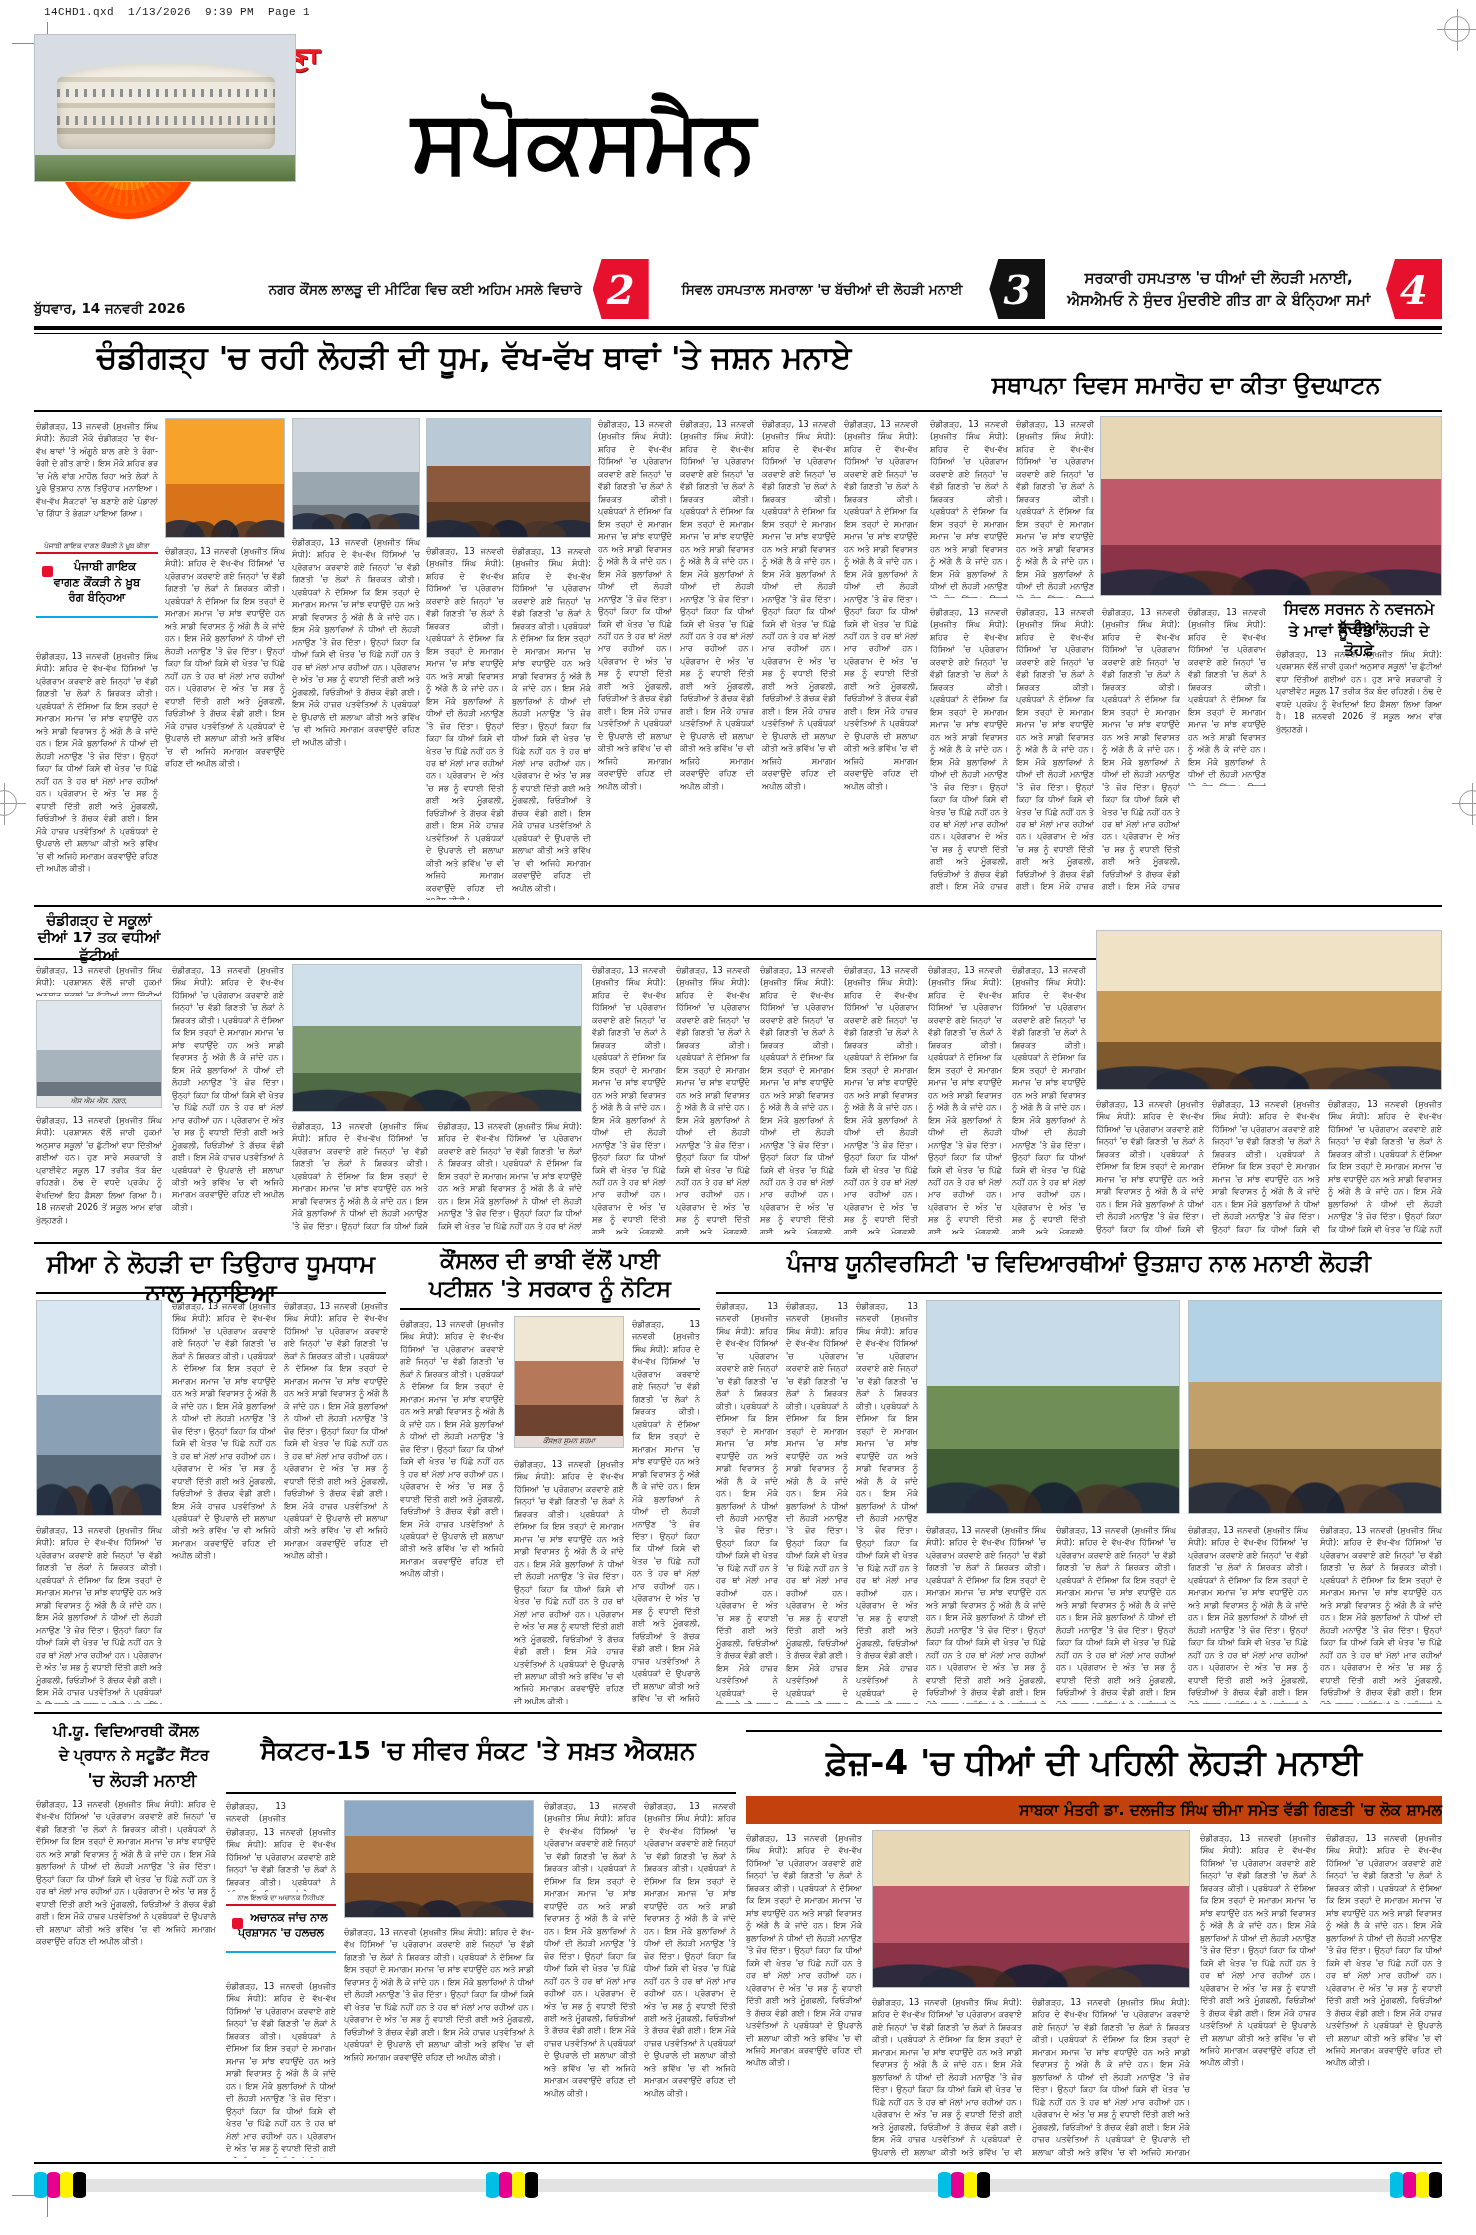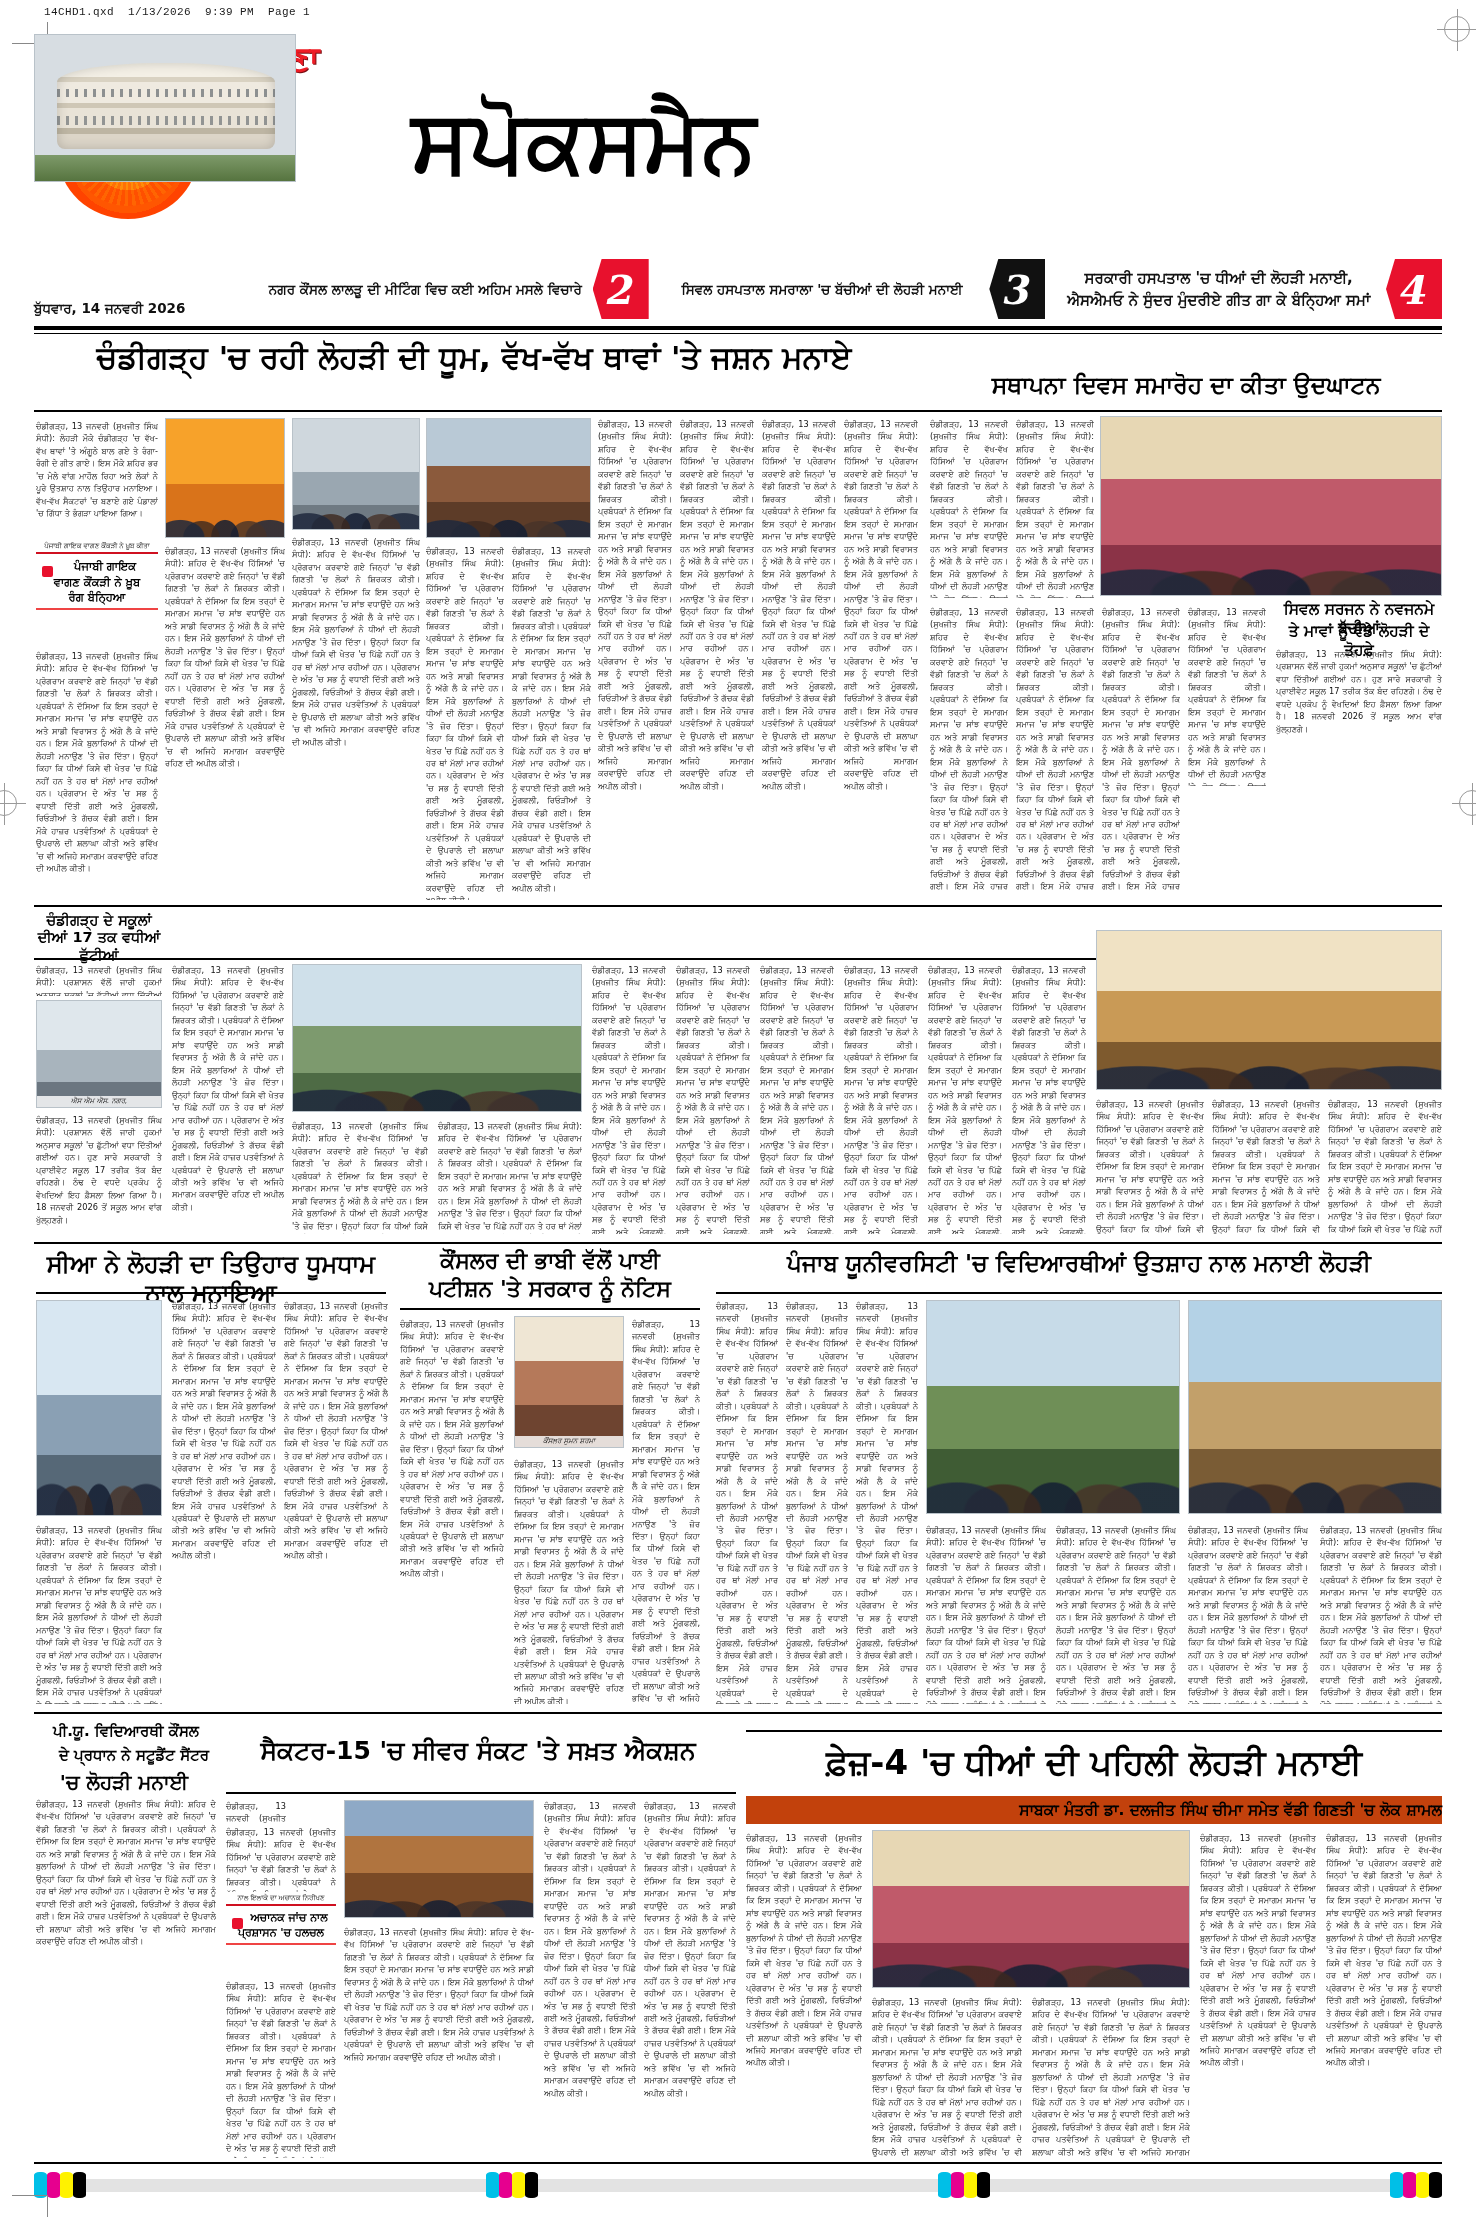--- a/index.html
+++ b/index.html
@@ -181,22 +181,22 @@
       radial-gradient(ellipse at 88% 100%, rgba(30,40,60,.85) 0 16%, rgba(0,0,0,0) 17%);
   }
   .photo-cap {
     position: absolute; left:0; right:0; bottom:0;
     background: rgba(255,255,255,.82);
     font-family:"DejaVu Sans", sans-serif;
     font-size: 7px; color:#111; text-align:center; padding:1px 2px; line-height:1.25;
   }
 
   .redlabel {
-    border-top: 2px solid #cf1020; border-bottom: 2px solid #ef4444;
-    padding: 5px 4px 2px 4px; margin: 4px 0 5px 0;
+    border-top: 2px solid #cf1020; border-bottom: 2px solid #0ea5e9;
+    padding: 5px 4px 10px 4px; margin: 4px 0 5px 0;
     position: relative;
   }
   .redlabel .tiny {
     position:absolute; top:-12px; left:0; right:0;
     font-size:7px; text-align:center; color:#111; line-height:1.2;
   }
   .redlabel .txt {
     font-family:"DejaVu Sans", sans-serif; font-weight:bold;
     font-size: 14px; text-align:center; line-height:1.35; color:#000;
     padding-left: 16px;
@@ -393,21 +393,21 @@
   </div>
   <div class="body-col" style="position:absolute;left:926px;top:1524px;width:120px;height:180px">ਚੰਡੀਗੜ੍ਹ, 13 ਜਨਵਰੀ (ਸੁਖਜੀਤ ਸਿੰਘ ਸੰਧੀ): ਸ਼ਹਿਰ ਦੇ ਵੱਖ-ਵੱਖ ਹਿੱਸਿਆਂ 'ਚ ਪ੍ਰੋਗਰਾਮ ਕਰਵਾਏ ਗਏ ਜਿਨ੍ਹਾਂ 'ਚ ਵੱਡੀ ਗਿਣਤੀ 'ਚ ਲੋਕਾਂ ਨੇ ਸ਼ਿਰਕਤ ਕੀਤੀ। ਪ੍ਰਬੰਧਕਾਂ ਨੇ ਦੱਸਿਆ ਕਿ ਇਸ ਤਰ੍ਹਾਂ ਦੇ ਸਮਾਗਮ ਸਮਾਜ 'ਚ ਸਾਂਝ ਵਧਾਉਂਦੇ ਹਨ ਅਤੇ ਸਾਡੀ ਵਿਰਾਸਤ ਨੂੰ ਅੱਗੇ ਲੈ ਕੇ ਜਾਂਦੇ ਹਨ। ਇਸ ਮੌਕੇ ਬੁਲਾਰਿਆਂ ਨੇ ਧੀਆਂ ਦੀ ਲੋਹੜੀ ਮਨਾਉਣ 'ਤੇ ਜ਼ੋਰ ਦਿੱਤਾ। ਉਨ੍ਹਾਂ ਕਿਹਾ ਕਿ ਧੀਆਂ ਕਿਸੇ ਵੀ ਖੇਤਰ 'ਚ ਪਿੱਛੇ ਨਹੀਂ ਹਨ ਤੇ ਹਰ ਥਾਂ ਮੱਲਾਂ ਮਾਰ ਰਹੀਆਂ ਹਨ। ਪ੍ਰੋਗਰਾਮ ਦੇ ਅੰਤ 'ਚ ਸਭ ਨੂੰ ਵਧਾਈ ਦਿੱਤੀ ਗਈ ਅਤੇ ਮੂੰਗਫਲੀ, ਰਿਓੜੀਆਂ ਤੇ ਗੱਚਕ ਵੰਡੀ ਗਈ। ਇਸ ਮੌਕੇ ਹਾਜ਼ਰ ਪਤਵੰਤਿਆਂ ਨੇ ਪ੍ਰਬੰਧਕਾਂ ਦੇ ਉਪਰਾਲੇ ਦੀ ਸ਼ਲਾਘਾ ਕੀਤੀ ਅਤੇ ਭਵਿੱਖ 'ਚ ਵੀ ਅਜਿਹੇ ਸਮਾਗਮ ਕਰਵਾਉਂਦੇ ਰਹਿਣ ਦੀ ਅਪੀਲ ਕੀਤੀ।</div>
   <div class="body-col" style="position:absolute;left:1056px;top:1524px;width:120px;height:180px">ਚੰਡੀਗੜ੍ਹ, 13 ਜਨਵਰੀ (ਸੁਖਜੀਤ ਸਿੰਘ ਸੰਧੀ): ਸ਼ਹਿਰ ਦੇ ਵੱਖ-ਵੱਖ ਹਿੱਸਿਆਂ 'ਚ ਪ੍ਰੋਗਰਾਮ ਕਰਵਾਏ ਗਏ ਜਿਨ੍ਹਾਂ 'ਚ ਵੱਡੀ ਗਿਣਤੀ 'ਚ ਲੋਕਾਂ ਨੇ ਸ਼ਿਰਕਤ ਕੀਤੀ। ਪ੍ਰਬੰਧਕਾਂ ਨੇ ਦੱਸਿਆ ਕਿ ਇਸ ਤਰ੍ਹਾਂ ਦੇ ਸਮਾਗਮ ਸਮਾਜ 'ਚ ਸਾਂਝ ਵਧਾਉਂਦੇ ਹਨ ਅਤੇ ਸਾਡੀ ਵਿਰਾਸਤ ਨੂੰ ਅੱਗੇ ਲੈ ਕੇ ਜਾਂਦੇ ਹਨ। ਇਸ ਮੌਕੇ ਬੁਲਾਰਿਆਂ ਨੇ ਧੀਆਂ ਦੀ ਲੋਹੜੀ ਮਨਾਉਣ 'ਤੇ ਜ਼ੋਰ ਦਿੱਤਾ। ਉਨ੍ਹਾਂ ਕਿਹਾ ਕਿ ਧੀਆਂ ਕਿਸੇ ਵੀ ਖੇਤਰ 'ਚ ਪਿੱਛੇ ਨਹੀਂ ਹਨ ਤੇ ਹਰ ਥਾਂ ਮੱਲਾਂ ਮਾਰ ਰਹੀਆਂ ਹਨ। ਪ੍ਰੋਗਰਾਮ ਦੇ ਅੰਤ 'ਚ ਸਭ ਨੂੰ ਵਧਾਈ ਦਿੱਤੀ ਗਈ ਅਤੇ ਮੂੰਗਫਲੀ, ਰਿਓੜੀਆਂ ਤੇ ਗੱਚਕ ਵੰਡੀ ਗਈ। ਇਸ ਮੌਕੇ ਹਾਜ਼ਰ ਪਤਵੰਤਿਆਂ ਨੇ ਪ੍ਰਬੰਧਕਾਂ ਦੇ ਉਪਰਾਲੇ ਦੀ ਸ਼ਲਾਘਾ ਕੀਤੀ ਅਤੇ ਭਵਿੱਖ 'ਚ ਵੀ ਅਜਿਹੇ ਸਮਾਗਮ ਕਰਵਾਉਂਦੇ ਰਹਿਣ ਦੀ ਅਪੀਲ ਕੀਤੀ।</div>
   <div class="body-col" style="position:absolute;left:1188px;top:1524px;width:120px;height:180px">ਚੰਡੀਗੜ੍ਹ, 13 ਜਨਵਰੀ (ਸੁਖਜੀਤ ਸਿੰਘ ਸੰਧੀ): ਸ਼ਹਿਰ ਦੇ ਵੱਖ-ਵੱਖ ਹਿੱਸਿਆਂ 'ਚ ਪ੍ਰੋਗਰਾਮ ਕਰਵਾਏ ਗਏ ਜਿਨ੍ਹਾਂ 'ਚ ਵੱਡੀ ਗਿਣਤੀ 'ਚ ਲੋਕਾਂ ਨੇ ਸ਼ਿਰਕਤ ਕੀਤੀ। ਪ੍ਰਬੰਧਕਾਂ ਨੇ ਦੱਸਿਆ ਕਿ ਇਸ ਤਰ੍ਹਾਂ ਦੇ ਸਮਾਗਮ ਸਮਾਜ 'ਚ ਸਾਂਝ ਵਧਾਉਂਦੇ ਹਨ ਅਤੇ ਸਾਡੀ ਵਿਰਾਸਤ ਨੂੰ ਅੱਗੇ ਲੈ ਕੇ ਜਾਂਦੇ ਹਨ। ਇਸ ਮੌਕੇ ਬੁਲਾਰਿਆਂ ਨੇ ਧੀਆਂ ਦੀ ਲੋਹੜੀ ਮਨਾਉਣ 'ਤੇ ਜ਼ੋਰ ਦਿੱਤਾ। ਉਨ੍ਹਾਂ ਕਿਹਾ ਕਿ ਧੀਆਂ ਕਿਸੇ ਵੀ ਖੇਤਰ 'ਚ ਪਿੱਛੇ ਨਹੀਂ ਹਨ ਤੇ ਹਰ ਥਾਂ ਮੱਲਾਂ ਮਾਰ ਰਹੀਆਂ ਹਨ। ਪ੍ਰੋਗਰਾਮ ਦੇ ਅੰਤ 'ਚ ਸਭ ਨੂੰ ਵਧਾਈ ਦਿੱਤੀ ਗਈ ਅਤੇ ਮੂੰਗਫਲੀ, ਰਿਓੜੀਆਂ ਤੇ ਗੱਚਕ ਵੰਡੀ ਗਈ। ਇਸ ਮੌਕੇ ਹਾਜ਼ਰ ਪਤਵੰਤਿਆਂ ਨੇ ਪ੍ਰਬੰਧਕਾਂ ਦੇ ਉਪਰਾਲੇ ਦੀ ਸ਼ਲਾਘਾ ਕੀਤੀ ਅਤੇ ਭਵਿੱਖ 'ਚ ਵੀ ਅਜਿਹੇ ਸਮਾਗਮ ਕਰਵਾਉਂਦੇ ਰਹਿਣ ਦੀ ਅਪੀਲ ਕੀਤੀ।</div>
   <div class="body-col" style="position:absolute;left:1320px;top:1524px;width:122px;height:180px">ਚੰਡੀਗੜ੍ਹ, 13 ਜਨਵਰੀ (ਸੁਖਜੀਤ ਸਿੰਘ ਸੰਧੀ): ਸ਼ਹਿਰ ਦੇ ਵੱਖ-ਵੱਖ ਹਿੱਸਿਆਂ 'ਚ ਪ੍ਰੋਗਰਾਮ ਕਰਵਾਏ ਗਏ ਜਿਨ੍ਹਾਂ 'ਚ ਵੱਡੀ ਗਿਣਤੀ 'ਚ ਲੋਕਾਂ ਨੇ ਸ਼ਿਰਕਤ ਕੀਤੀ। ਪ੍ਰਬੰਧਕਾਂ ਨੇ ਦੱਸਿਆ ਕਿ ਇਸ ਤਰ੍ਹਾਂ ਦੇ ਸਮਾਗਮ ਸਮਾਜ 'ਚ ਸਾਂਝ ਵਧਾਉਂਦੇ ਹਨ ਅਤੇ ਸਾਡੀ ਵਿਰਾਸਤ ਨੂੰ ਅੱਗੇ ਲੈ ਕੇ ਜਾਂਦੇ ਹਨ। ਇਸ ਮੌਕੇ ਬੁਲਾਰਿਆਂ ਨੇ ਧੀਆਂ ਦੀ ਲੋਹੜੀ ਮਨਾਉਣ 'ਤੇ ਜ਼ੋਰ ਦਿੱਤਾ। ਉਨ੍ਹਾਂ ਕਿਹਾ ਕਿ ਧੀਆਂ ਕਿਸੇ ਵੀ ਖੇਤਰ 'ਚ ਪਿੱਛੇ ਨਹੀਂ ਹਨ ਤੇ ਹਰ ਥਾਂ ਮੱਲਾਂ ਮਾਰ ਰਹੀਆਂ ਹਨ। ਪ੍ਰੋਗਰਾਮ ਦੇ ਅੰਤ 'ਚ ਸਭ ਨੂੰ ਵਧਾਈ ਦਿੱਤੀ ਗਈ ਅਤੇ ਮੂੰਗਫਲੀ, ਰਿਓੜੀਆਂ ਤੇ ਗੱਚਕ ਵੰਡੀ ਗਈ। ਇਸ ਮੌਕੇ ਹਾਜ਼ਰ ਪਤਵੰਤਿਆਂ ਨੇ ਪ੍ਰਬੰਧਕਾਂ ਦੇ ਉਪਰਾਲੇ ਦੀ ਸ਼ਲਾਘਾ ਕੀਤੀ ਅਤੇ ਭਵਿੱਖ 'ਚ ਵੀ ਅਜਿਹੇ ਸਮਾਗਮ ਕਰਵਾਉਂਦੇ ਰਹਿਣ ਦੀ ਅਪੀਲ ਕੀਤੀ।</div>
 
   <div class="rule-thick" style="top:1712px;height:2px"></div>
 
   <div class="sub-hl" style="position:absolute;left:36px;top:1722px;width:180px;font-size:15px">ਪੀ.ਯੂ. ਵਿਦਿਆਰਥੀ ਕੌਂਸਲ</div>
   <div class="sub-hl" style="position:absolute;left:44px;top:1746px;width:180px;font-size:15px">ਦੇ ਪ੍ਰਧਾਨ ਨੇ ਸਟੂਡੈਂਟ ਸੈਂਟਰ</div>
-  <div class="sub-hl" style="position:absolute;left:34px;top:1770px;width:180px;font-size:20px">'ਚ ਲੋਹੜੀ ਮਨਾਈ</div>
+  <div class="sub-hl" style="position:absolute;left:52px;top:1770px;width:180px;font-size:17px">'ਚ ਲੋਹੜੀ ਮਨਾਈ</div>
 
   <div class="sub-hl" style="position:absolute;left:223px;top:1736px;width:510px;font-size:25px">ਸੈਕਟਰ-15 'ਚ ਸੀਵਰ ਸੰਕਟ 'ਤੇ ਸਖ਼ਤ ਐਕਸ਼ਨ</div>
 
   <div class="sub-hl" style="position:absolute;left:746px;top:1742px;width:696px;font-size:34px">ਫ਼ੇਜ਼-4 'ਚ ਧੀਆਂ ਦੀ ਪਹਿਲੀ ਲੋਹੜੀ ਮਨਾਈ</div>
   <div style="position:absolute;left:746px;top:1796px;width:696px;background:#c2410c;padding:5px 0;text-align:right;font-family:'DejaVu Sans',sans-serif;font-weight:bold;font-size:15.5px;color:#000">ਸਾਬਕਾ ਮੰਤਰੀ ਡਾ. ਦਲਜੀਤ ਸਿੰਘ ਚੀਮਾ ਸਮੇਤ ਵੱਡੀ ਗਿਣਤੀ 'ਚ ਲੋਕ ਸ਼ਾਮਲ</div>
 
   <div class="rule-thick" style="top:1792px;height:2px;width:510px;left:226px"></div>
   <div class="rule-thick" style="top:1730px;height:2px;width:696px;left:746px"></div>
 
   <div class="body-col" style="position:absolute;left:36px;top:1798px;width:180px;height:360px">ਚੰਡੀਗੜ੍ਹ, 13 ਜਨਵਰੀ (ਸੁਖਜੀਤ ਸਿੰਘ ਸੰਧੀ): ਸ਼ਹਿਰ ਦੇ ਵੱਖ-ਵੱਖ ਹਿੱਸਿਆਂ 'ਚ ਪ੍ਰੋਗਰਾਮ ਕਰਵਾਏ ਗਏ ਜਿਨ੍ਹਾਂ 'ਚ ਵੱਡੀ ਗਿਣਤੀ 'ਚ ਲੋਕਾਂ ਨੇ ਸ਼ਿਰਕਤ ਕੀਤੀ। ਪ੍ਰਬੰਧਕਾਂ ਨੇ ਦੱਸਿਆ ਕਿ ਇਸ ਤਰ੍ਹਾਂ ਦੇ ਸਮਾਗਮ ਸਮਾਜ 'ਚ ਸਾਂਝ ਵਧਾਉਂਦੇ ਹਨ ਅਤੇ ਸਾਡੀ ਵਿਰਾਸਤ ਨੂੰ ਅੱਗੇ ਲੈ ਕੇ ਜਾਂਦੇ ਹਨ। ਇਸ ਮੌਕੇ ਬੁਲਾਰਿਆਂ ਨੇ ਧੀਆਂ ਦੀ ਲੋਹੜੀ ਮਨਾਉਣ 'ਤੇ ਜ਼ੋਰ ਦਿੱਤਾ। ਉਨ੍ਹਾਂ ਕਿਹਾ ਕਿ ਧੀਆਂ ਕਿਸੇ ਵੀ ਖੇਤਰ 'ਚ ਪਿੱਛੇ ਨਹੀਂ ਹਨ ਤੇ ਹਰ ਥਾਂ ਮੱਲਾਂ ਮਾਰ ਰਹੀਆਂ ਹਨ। ਪ੍ਰੋਗਰਾਮ ਦੇ ਅੰਤ 'ਚ ਸਭ ਨੂੰ ਵਧਾਈ ਦਿੱਤੀ ਗਈ ਅਤੇ ਮੂੰਗਫਲੀ, ਰਿਓੜੀਆਂ ਤੇ ਗੱਚਕ ਵੰਡੀ ਗਈ। ਇਸ ਮੌਕੇ ਹਾਜ਼ਰ ਪਤਵੰਤਿਆਂ ਨੇ ਪ੍ਰਬੰਧਕਾਂ ਦੇ ਉਪਰਾਲੇ ਦੀ ਸ਼ਲਾਘਾ ਕੀਤੀ ਅਤੇ ਭਵਿੱਖ 'ਚ ਵੀ ਅਜਿਹੇ ਸਮਾਗਮ ਕਰਵਾਉਂਦੇ ਰਹਿਣ ਦੀ ਅਪੀਲ ਕੀਤੀ।</div>

